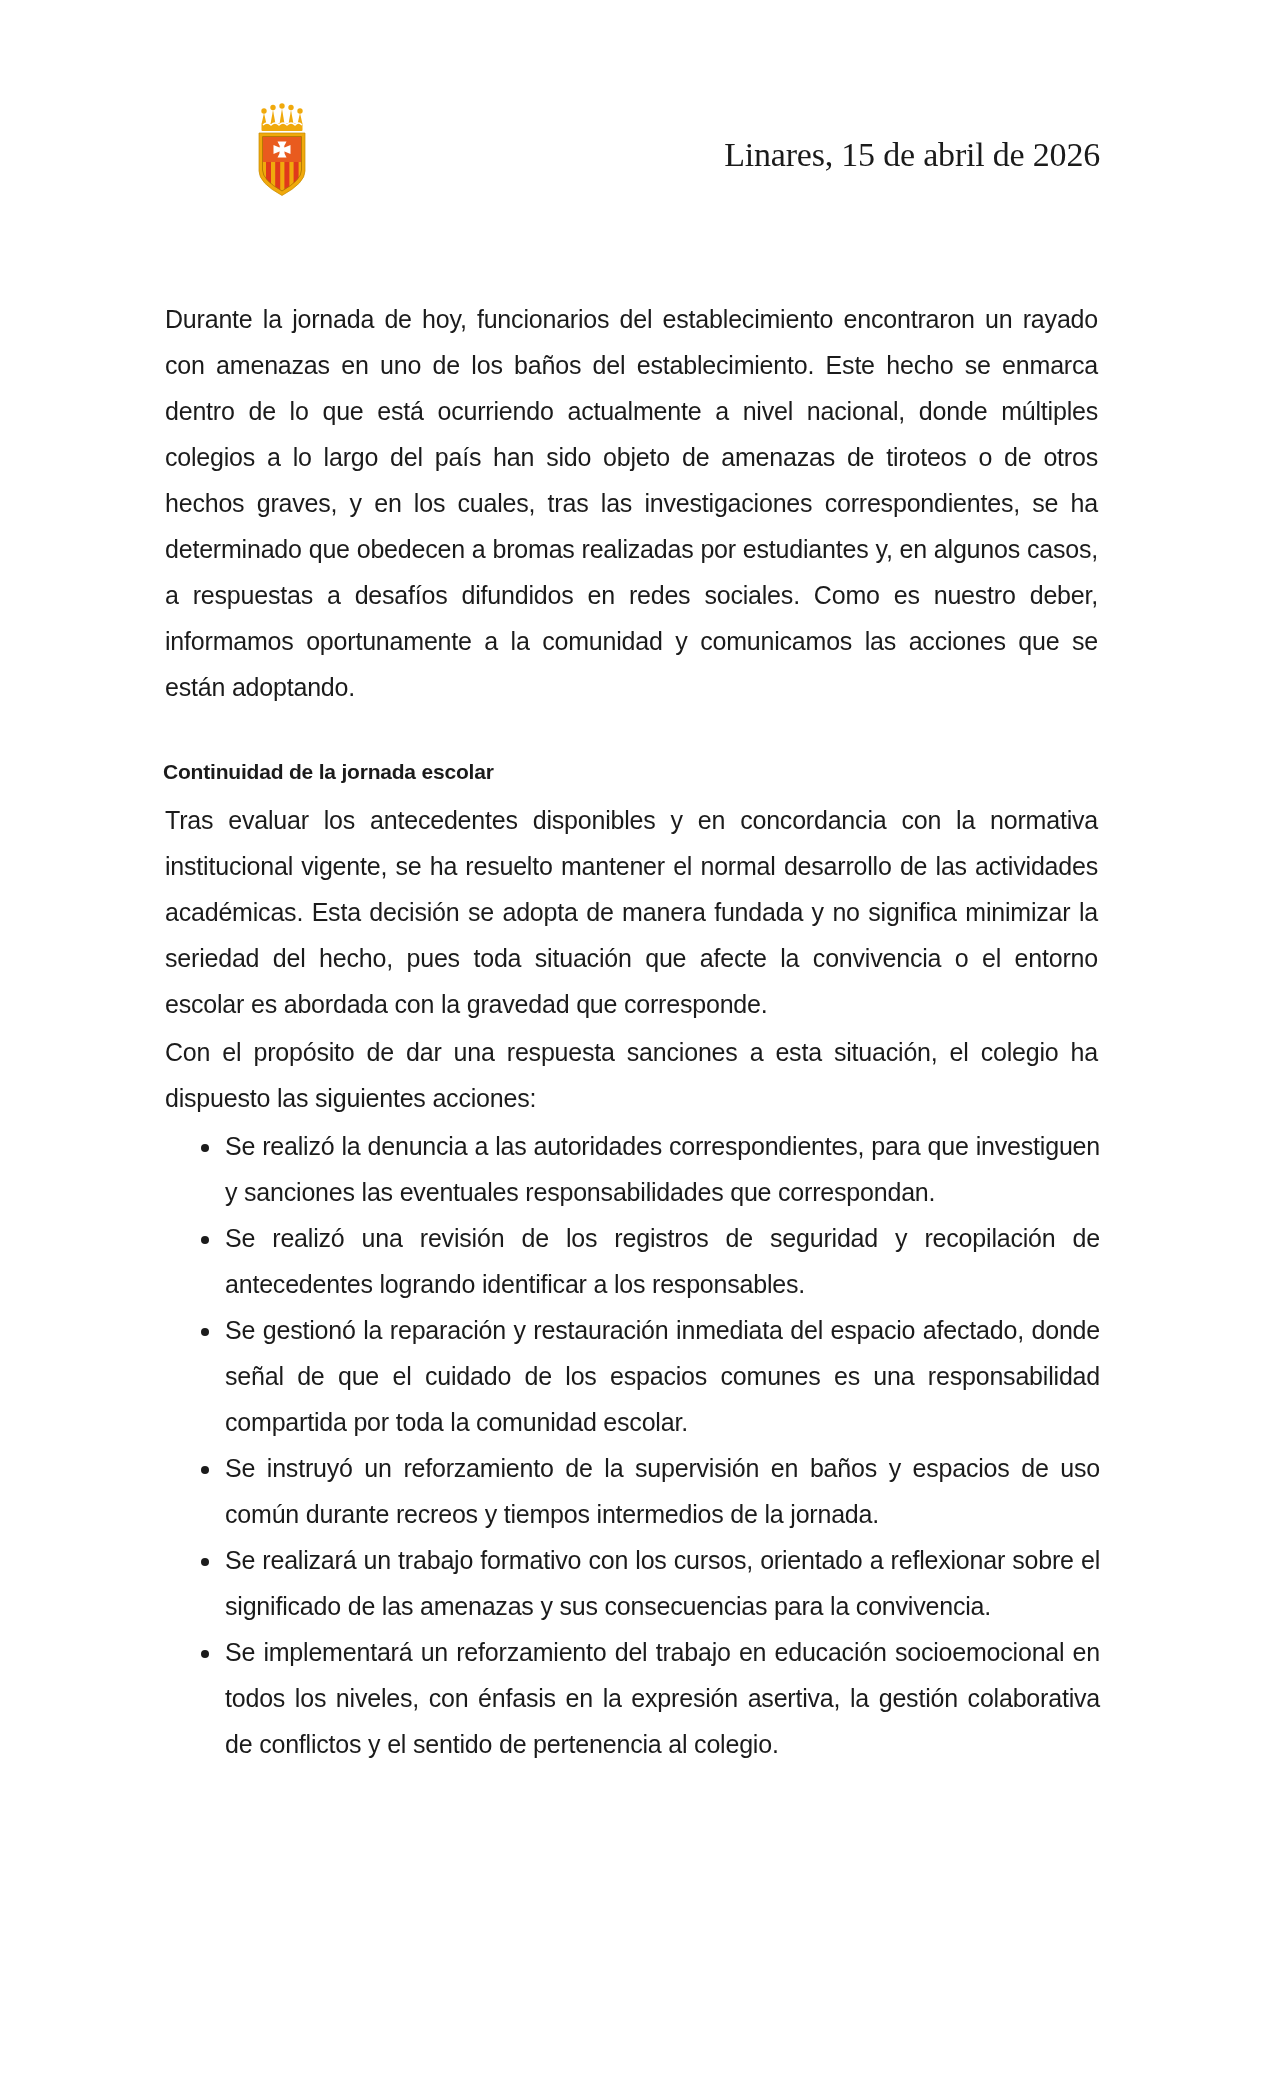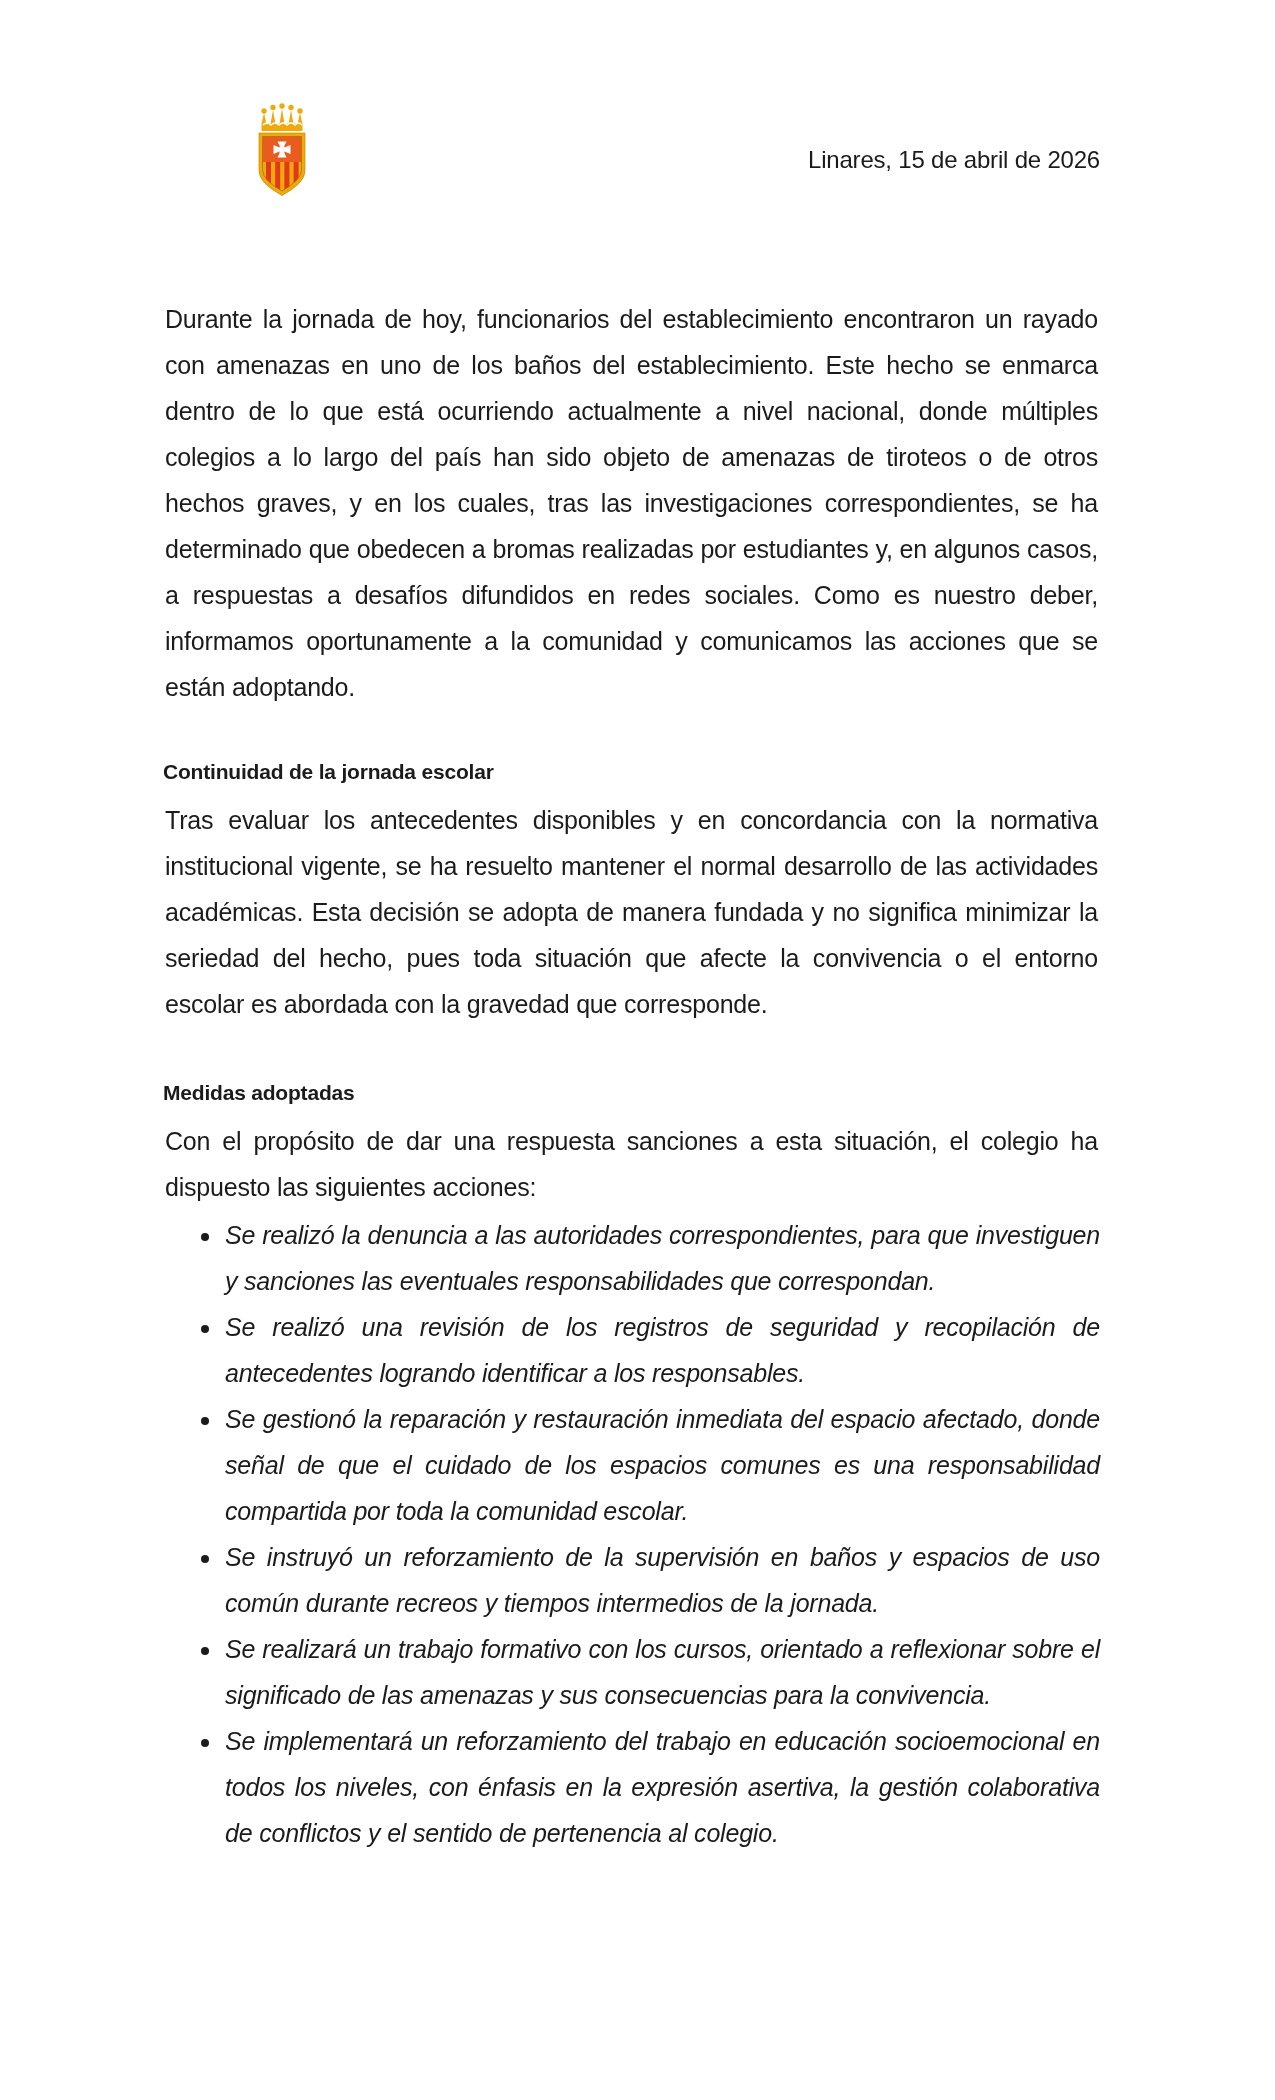--- a/index.html
+++ b/index.html
@@ -18,24 +18,25 @@
   .crest {
     position: absolute;
     left: 248px;
     top: 100px;
     width: 68px;
     height: 97px;
   }
   .crest svg { display: block; width: 100%; height: 100%; }
   .date-line {
     position: absolute;
-    top: 146px;
+    top: 136px;
     right: 175px;
-    font-size: 24px;
+    font-size: 34px;
     white-space: nowrap;
+    font-family: Liberation Serif, serif;
   }
   .content { padding: 230px 175px 0 163px; }
   .greeting {
     margin: 0;
     font-weight: 700;
     line-height: 46px;
   }
   .para {
     margin: 2px;
     text-align: justify;
@@ -54,21 +55,20 @@
   .mt-body2    { margin-top: 2px;  }
   .measures-list {
     margin: 0;
     padding: 0 0 0 60px;
     list-style: disc outside;
   }
   .measures-list li {
     text-align: justify;
     line-height: 46px;
     padding-left: 2px;
-    font-style: italic;
   }
 </style>
 </head>
 <body>
 
 <div class="page">
 
   <div class="crest">
     <svg viewBox="0 0 68 97">
       <defs>
@@ -116,21 +116,20 @@
 
   <div class="date-line">Linares, 15 de abril de 2026</div>
 
   <div class="content">
 
     <p class="para mt-intro">Durante la jornada de hoy, funcionarios del establecimiento encontraron un rayado con amenazas en uno de los baños del establecimiento. Este hecho se enmarca dentro de lo que está ocurriendo actualmente a nivel nacional, donde múltiples colegios a lo largo del país han sido objeto de amenazas de tiroteos o de otros hechos graves, y en los cuales, tras las investigaciones correspondientes, se ha determinado que obedecen a bromas realizadas por estudiantes y, en algunos casos, a respuestas a desafíos difundidos en redes sociales. Como es nuestro deber, informamos oportunamente a la comunidad y comunicamos las acciones que se están adoptando.</p>
 
     <h2 class="section-heading mt-head1">Continuidad de la jornada escolar</h2>
     <p class="para mt-body1">Tras evaluar los antecedentes disponibles y en concordancia con la normativa institucional vigente, se ha resuelto mantener el normal desarrollo de las actividades académicas. Esta decisión se adopta de manera fundada y no significa minimizar la seriedad del hecho, pues toda situación que afecte la convivencia o el entorno escolar es abordada con la gravedad que corresponde.</p>
 
-    <h2 class="section-heading mt-head2">Medidas adoptadas</h2>
     <p class="para mt-body2">Con el propósito de dar una respuesta sanciones a esta situación, el colegio ha dispuesto las siguientes acciones:</p>
 
     <ul class="measures-list">
       <li>Se realizó la denuncia a las autoridades correspondientes, para que investiguen y sanciones las eventuales responsabilidades que correspondan.</li>
       <li>Se realizó una revisión de los registros de seguridad y recopilación de antecedentes logrando identificar a los responsables.</li>
       <li>Se gestionó la reparación y restauración inmediata del espacio afectado, donde señal de que el cuidado de los espacios comunes es una responsabilidad compartida por toda la comunidad escolar.</li>
       <li>Se instruyó un reforzamiento de la supervisión en baños y espacios de uso común durante recreos y tiempos intermedios de la jornada.</li>
       <li>Se realizará un trabajo formativo con los cursos, orientado a reflexionar sobre el significado de las amenazas y sus consecuencias para la convivencia.</li>
       <li>Se implementará un reforzamiento del trabajo en educación socioemocional en todos los niveles, con énfasis en la expresión asertiva, la gestión colaborativa de conflictos y el sentido de pertenencia al colegio.</li>
     </ul>

